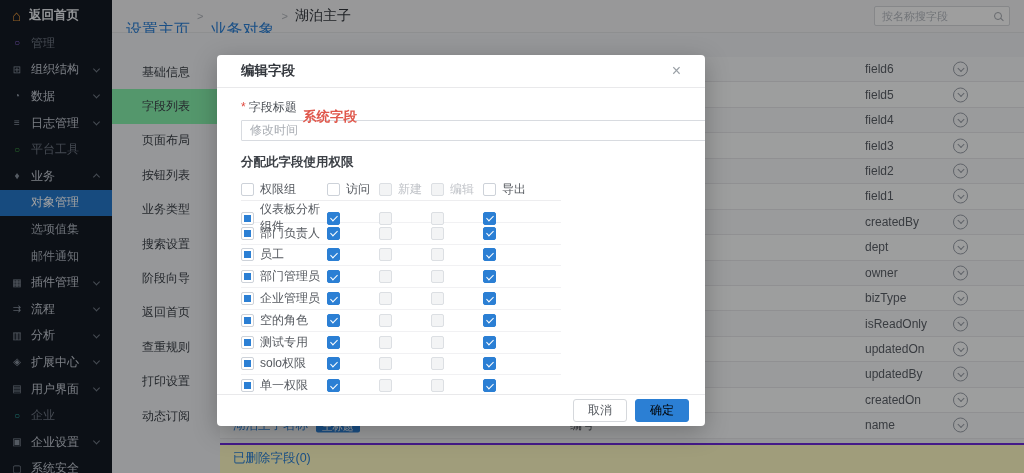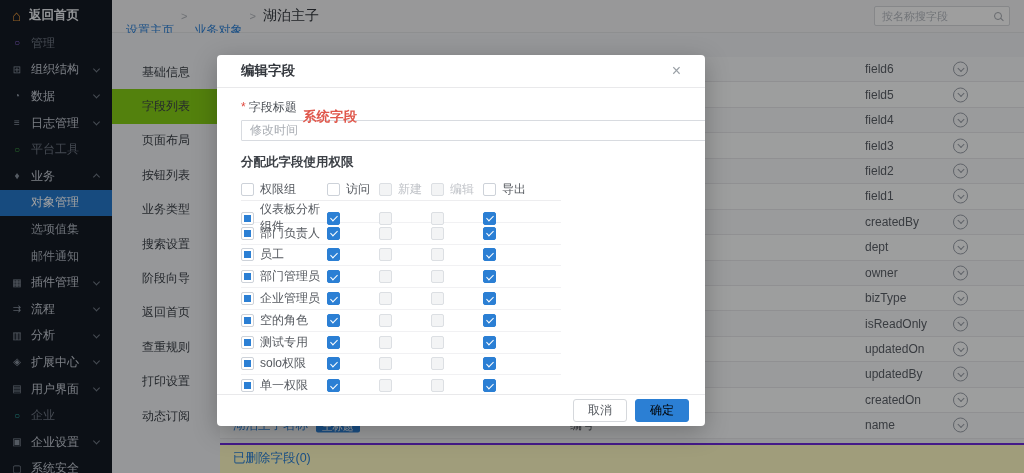--- a/index.html
+++ b/index.html
@@ -15,34 +15,34 @@
   .sb-item.dim .sb-label { color:#6e7682; }
   .sb-item.sub { padding-left:31px; color:#aab1bb; }
   .sb-item.selected { background:#2577c9; }
   .sb-item.selected .sb-label { color:#ffffff; }
   .chev { position:absolute; right:13px; top:50%; width:5px; height:5px; border-right:1px solid #717a86; border-bottom:1px solid #717a86; }
   .chev.down { transform:translateY(-70%) rotate(45deg); }
   .chev.up { transform:translateY(-30%) rotate(-135deg); }
 
   
   .topbar { position:absolute; left:112px; top:0; right:0; height:33px; background:#f1f1f3; border-bottom:1px solid #e1e2e5; display:flex; align-items:center; padding:0 14px; }
-  .crumb-link { color:#2b7fd4; font-size:12px; cursor:pointer;margin-top:28px; }
+  .crumb-link { color:#2b7fd4; font-size:16px; cursor:pointer;margin-top:28px; }
   .crumb-sep { color:#aeb2b8; font-size:11px; margin:0 7px; }
   .crumb-current { color:#30343a; font-size:14px; }
   .searchbox { margin-left:auto; width:136px; height:20px; border:1px solid #d4d6da; border-radius:2px; background:#fafafb; display:flex; align-items:center; padding:4px 7px; }
   .searchbox input { border:0; outline:0; background:transparent; width:100px; font-size:11px; color:#6a6f76; font-family:"Liberation Sans",sans-serif; }
   .searchbox input::placeholder { color:#b4b8be; }
   .mag { position:relative; width:8px; height:8px; border:1px solid #a4a8ae; border-radius:50%; margin-left:auto; }
   .mag::after { content:''; position:absolute; width:4px; height:1px; background:#a4a8ae; right:-3px; bottom:-1px; transform:rotate(45deg); }
 
   
   .content { position:absolute; left:112px; top:33px; right:0; bottom:0; background:#eef0f3; }
   .submenu { position:absolute; left:0; top:22px; width:108px; }
   .sm-item { height:34.4px; display:flex; align-items:center; padding-left:30px; font-size:12px; color:#3c4148; cursor:pointer; }
-  .sm-item.selected { background:#84cc16; }
+  .sm-item.selected { background:#86efac; }
 
   .fields { position:absolute; left:108px; right:0; top:24px; }
   .f-row { position:relative; height:25.45px; border-bottom:1px solid #e4e5e8; font-size:12px; color:#5a5f66; }
   .f-row:nth-child(odd) { background:#f4f5f7; }
   .f-row:nth-child(even) { background:#f9fafb; }
   .cell-label { position:absolute; left:13px; top:50%; transform:translateY(-50%); display:flex; align-items:center; color:#2b7fd4; font-size:12.5px; cursor:pointer; }
   .badge { background:#2b7fd4; color:#fff; font-size:10.5px; padding:2px 6px; border-radius:2px; margin-left:8px; line-height:1; }
   .cell-type { position:absolute; left:350px; top:50%; transform:translateY(-50%); color:#5a5f66; }
   .cell-api { position:absolute; left:645px; top:50%; transform:translateY(-50%); }
   .row-toggle { position:absolute; left:733px; top:50%; transform:translateY(-50%); width:15px; height:15px; border:1px solid #999fa7; border-radius:50%; cursor:pointer; }

